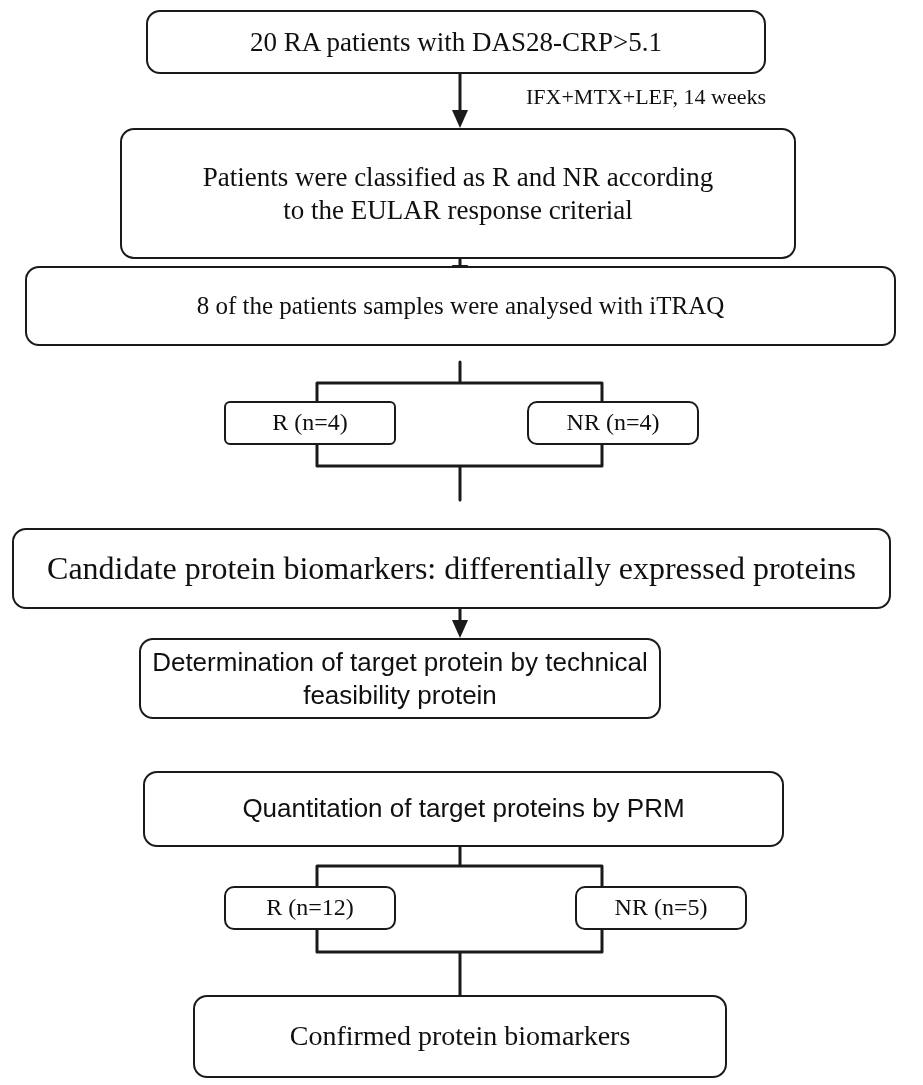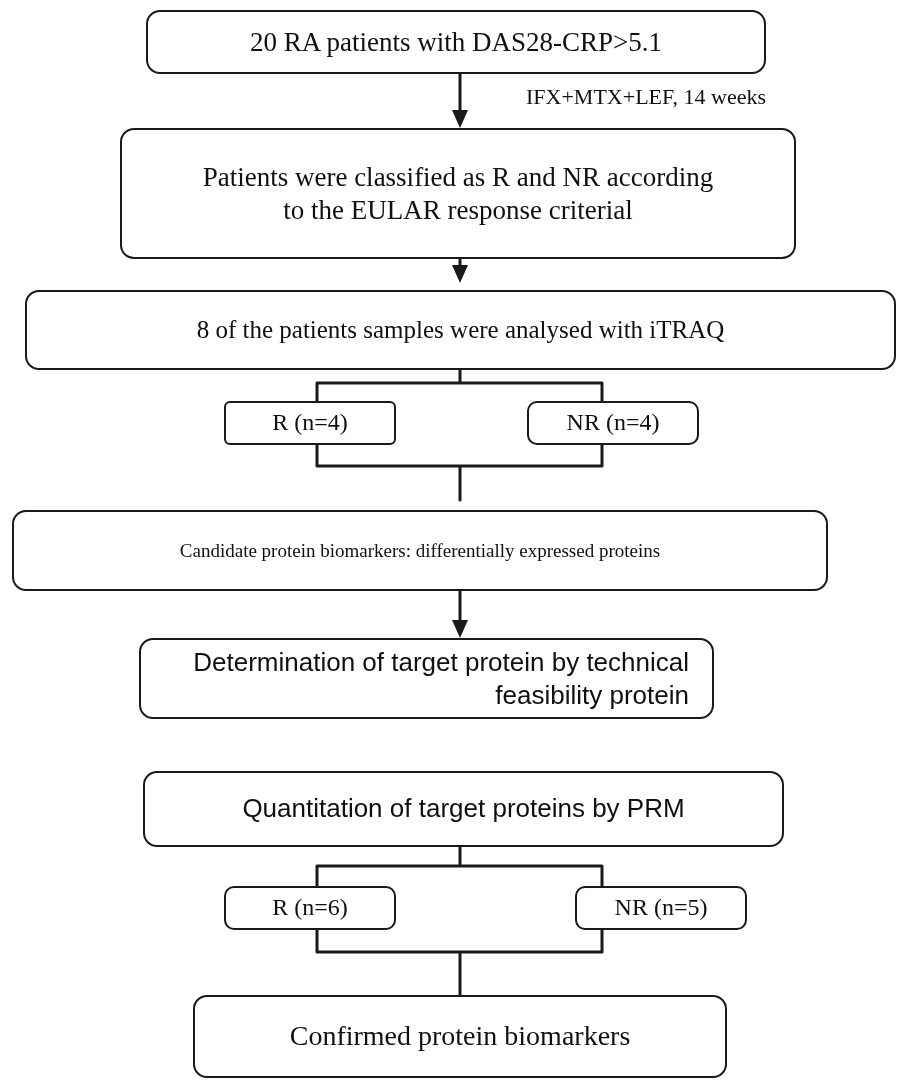--- a/index.html
+++ b/index.html
@@ -21,21 +21,21 @@
     box-sizing: border-box;
     border: 2.5px solid #1a1a1a;
     border-radius: 14px;
     background: #ffffff;
     display: flex;
     align-items: center;
     justify-content: center;
     text-align: center;
     color: #101010;
     line-height: 1.22;
-    padding: 2px 23px;
+    padding: 2px 10px;
     z-index: 3;
   }
   .serif {
     font-family: "Liberation Serif", "DejaVu Serif", serif;
   }
   .sans {
     font-family: "Liberation Sans", "DejaVu Sans", sans-serif;
   }
   .node .label {
     display: block;
@@ -90,47 +90,47 @@
     <span class="label">20 RA patients with DAS28-CRP&gt;5.1</span>
   </div>
 
   <div class="annot" style="left:482px; top:84px; font-size:22px;">IFX+MTX+LEF, 14 weeks</div>
 
   <div class="node serif" style="left:120px; top:128px; width:676px; height:131px; font-size:27px; flex-direction:column;">
     <span class="label">Patients were classified as R and NR according</span>
     <span class="label">to the EULAR response criterial</span>
   </div>
 
-  <div class="node serif" style="left:25px; top:290px; width:871px; height:80px; font-size:25px;">
+  <div class="node serif" style="left:25px; top:266px; width:871px; height:80px; font-size:25px;">
     <span class="label">8 of the patients samples were analysed with iTRAQ</span>
   </div>
 
   <div class="node serif" style="left:224px; top:401px; width:172px; height:44px; font-size:24px; border-radius:6px;">
     <span class="label">R (n=4)</span>
   </div>
 
   <div class="node serif" style="left:527px; top:401px; width:172px; height:44px; font-size:24px; border-radius:10px;">
     <span class="label">NR (n=4)</span>
   </div>
 
-  <div class="node serif" style="left:12px; top:510px; width:816px; height:81px; font-size:19px;">
+  <div class="node serif" style="left:12px; top:528px; width:879px; height:81px; font-size:32px;">
     <span class="label">Candidate protein biomarkers: differentially  expressed proteins</span>
   </div>
 
-  <div class="node sans" style="left:139px; top:638px; width:575px; height:81px; font-size:26px; flex-direction:column; line-height:1.25;text-align:right;">
+  <div class="node sans" style="left:139px; top:638px; width:522px; height:81px; font-size:26px; flex-direction:column; line-height:1.25;">
     <span class="label">Determination of target protein by technical</span>
     <span class="label">feasibility protein</span>
   </div>
 
   <div class="node sans" style="left:143px; top:765px; width:641px; height:76px; font-size:26px;margin-top:6px;">
     <span class="label">Quantitation of target proteins by PRM</span>
   </div>
 
   <div class="node serif" style="left:224px; top:886px; width:172px; height:44px; font-size:24px; border-radius:10px;">
-    <span class="label">R (n=6)</span>
+    <span class="label">R (n=12)</span>
   </div>
 
   <div class="node serif" style="left:527px; top:886px; width:172px; height:44px; font-size:24px; border-radius:10px;margin-left:48px;">
     <span class="label">NR (n=5)</span>
   </div>
 
   <div class="node serif" style="left:193px; top:995px; width:534px; height:83px; font-size:28px;">
     <span class="label">Confirmed protein biomarkers</span>
   </div>
 

